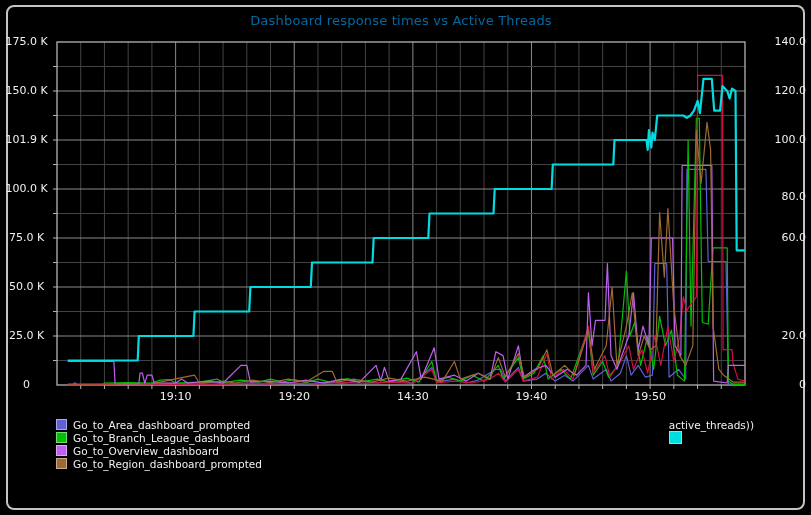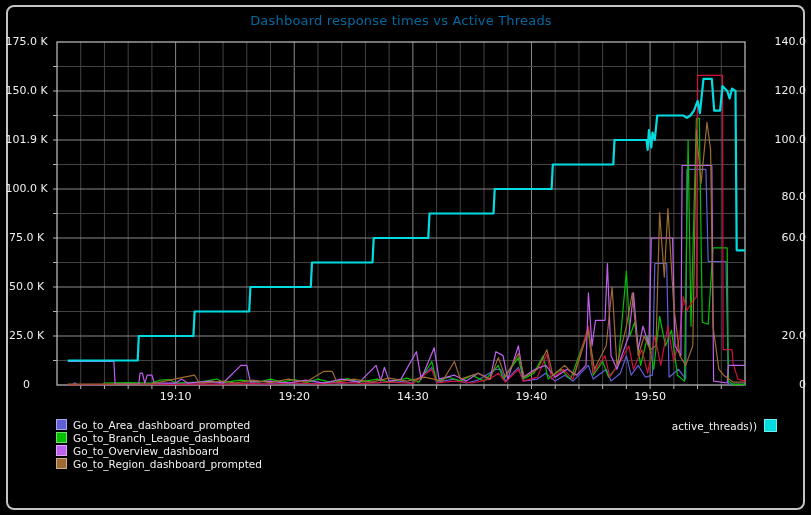--- a/index.html
+++ b/index.html
@@ -12,21 +12,21 @@
   #chart-svg{position:absolute;left:0;top:0;}
   .axlab{position:absolute;color:#f0f0f0;font-size:11px;line-height:12px;}
   .axlab.left{left:0;width:53px;text-align:center;}
   .axlab.right{left:750px;width:56px;text-align:right;}
   .axlab.xlab{width:56px;text-align:center;top:391px;}
   #legend-left{position:absolute;left:20px;top:418px;margin-left:36px;}
   .lrow{display:flex;align-items:center;height:13px;cursor:default;}
   .lswatch{width:11px;height:11px;margin-right:6px;border:1px solid rgba(255,255,255,.45);
            box-sizing:border-box;}
   .llabel{color:#f0f0f0;font-size:10.5px;white-space:nowrap;}
-  #legend-right{position:absolute;right:34px;top:419px;display:flex;align-items:flex-end;}
+  #legend-right{position:absolute;right:50px;top:419px;display:flex;align-items:flex-start;flex-direction:column;}
   #legend-right .llabel{margin-right:7px;}
   #legend-right .lswatch{width:13px;height:13px;margin:0;}
 </style>
 </head>
 <body>
 
 <div id="stage">
   <div id="panel"></div>
   <svg id="chart-svg" width="811" height="515">
       <g>

